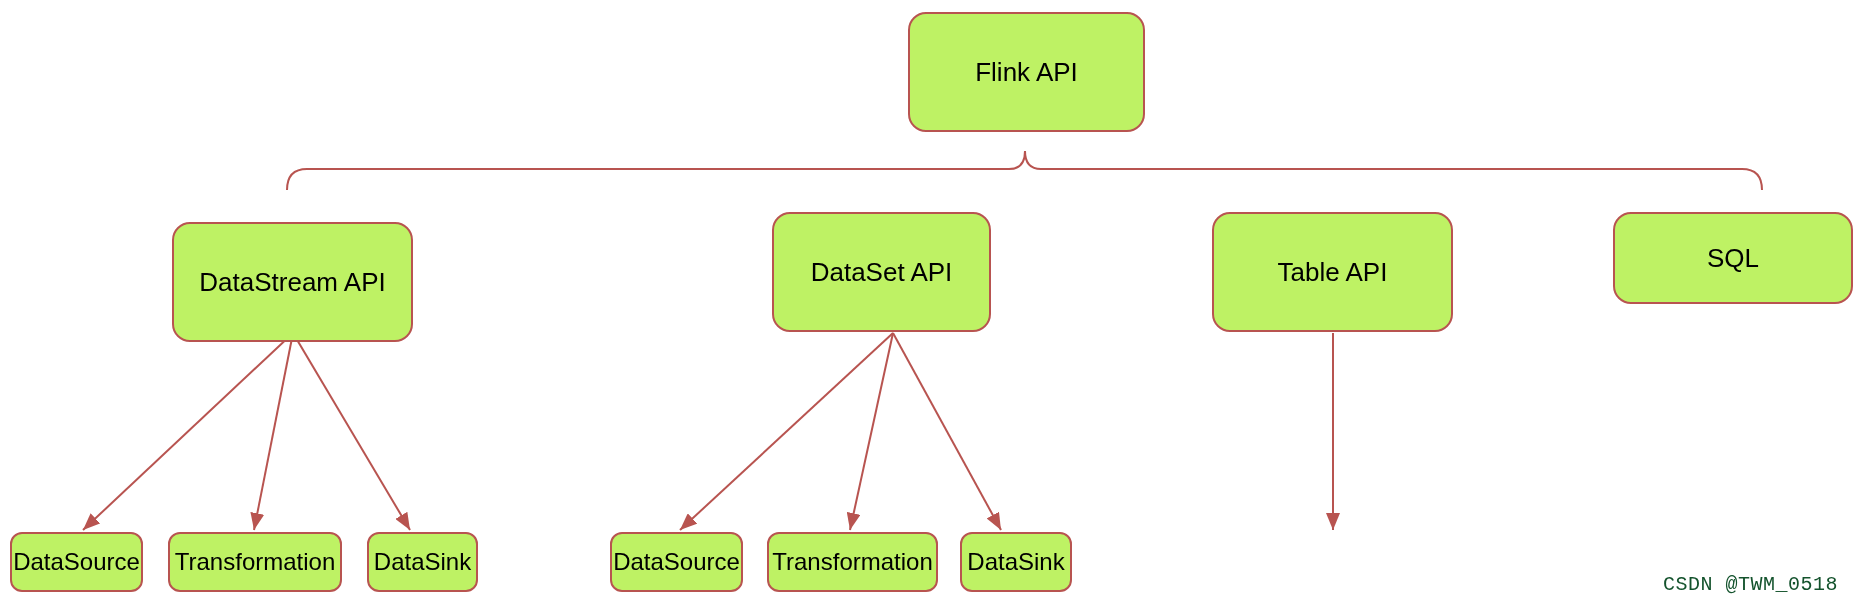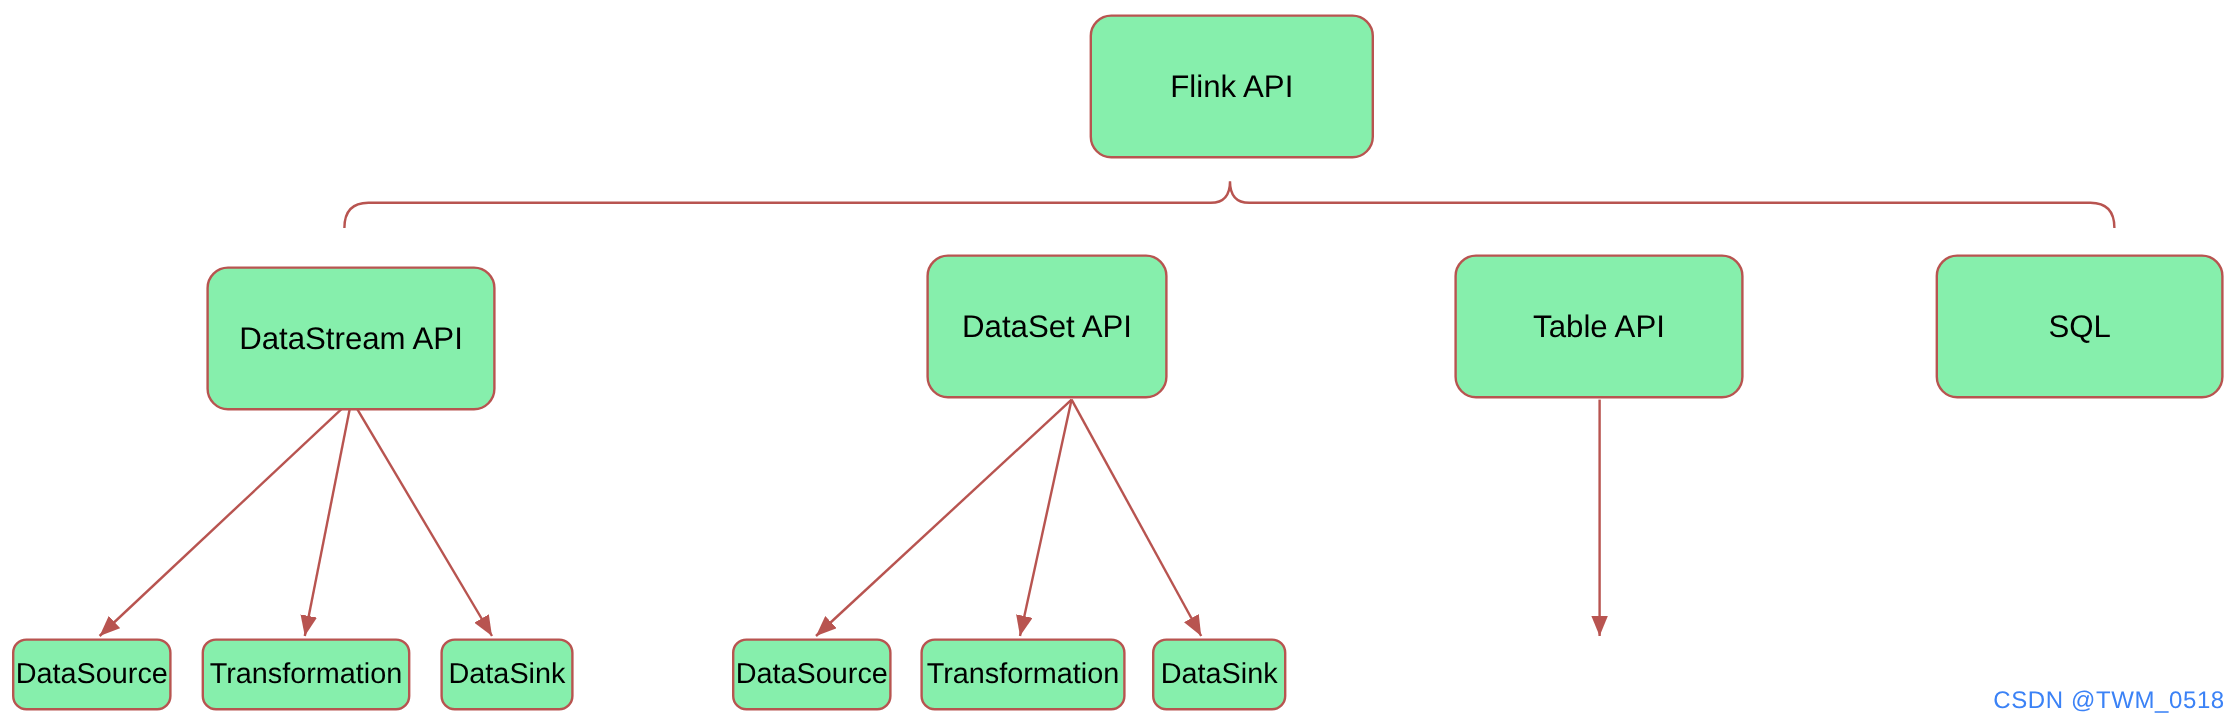--- a/index.html
+++ b/index.html
@@ -17,44 +17,45 @@
   }
   .connector-layer {
     position: absolute;
     left: 0; top: 0;
     width: 1862px;
     height: 604px;
   }
   .node {
     position: absolute;
     box-sizing: border-box;
-    background: #86efac;
+    background: #bef264;
     border: 2px solid #b85450;
     color: #000000;
     display: flex;
     align-items: center;
     justify-content: center;
     text-align: center;
     white-space: nowrap;
   }
   .node.lvl1, .node.lvl2 {
     border-radius: 18px;
     font-size: 26px;
   }
   .node.lvl3 {
     border-radius: 12px;
     font-size: 24px;
   }
   .watermark {
     position: absolute;
-    right: 8px;
+    right: 24px;
     bottom: 8px;
-    color: #3b82f6;
+    color: #14532d;
     font-size: 20px;
     letter-spacing: 0.5px;
+    font-family: Liberation Mono, monospace;
   }
 </style>
 </head>
 <body>
 
 <div class="canvas">
 
   <svg class="connector-layer" width="1862" height="604" viewBox="0 0 1862 604" xmlns="http://www.w3.org/2000/svg">
     <defs>
       <marker id="arrowhead" markerUnits="userSpaceOnUse" markerWidth="18" markerHeight="14" viewBox="0 0 18 14" refX="17" refY="7" orient="auto">
@@ -71,23 +72,23 @@
     <line x1="893" y1="333" x2="680" y2="530" stroke="#b85450" stroke-width="2" marker-end="url(#arrowhead)"></line>
     <line x1="893" y1="333" x2="850" y2="530" stroke="#b85450" stroke-width="2" marker-end="url(#arrowhead)"></line>
     <line x1="893" y1="333" x2="1001" y2="530" stroke="#b85450" stroke-width="2" marker-end="url(#arrowhead)"></line>
 
     <line x1="1333" y1="333" x2="1333" y2="530" stroke="#b85450" stroke-width="2" marker-end="url(#arrowhead)"></line>
   </svg>
 
   <div class="node lvl1" style="left:908px; top:12px; width:237px; height:120px;">Flink API</div>
 
   <div class="node lvl2" style="left:172px; top:222px; width:241px; height:120px;">DataStream API</div>
-  <div class="node lvl2" style="left:772px; top:212px; width:201px; height:120px;">DataSet API</div>
+  <div class="node lvl2" style="left:772px; top:212px; width:219px; height:120px;">DataSet API</div>
   <div class="node lvl2" style="left:1212px; top:212px; width:241px; height:120px;text-align:center;">Table API</div>
-  <div class="node lvl2" style="left:1613px; top:212px; width:240px; height:120px;">SQL</div>
+  <div class="node lvl2" style="left:1613px; top:212px; width:240px; height:92px;">SQL</div>
 
   <div class="node lvl3" style="left:10px; top:532px; width:133px; height:60px;">DataSource</div>
   <div class="node lvl3" style="left:168px; top:532px; width:174px; height:60px;">Transformation</div>
   <div class="node lvl3" style="left:367px; top:532px; width:111px; height:60px;">DataSink</div>
 
   <div class="node lvl3" style="left:610px; top:532px; width:133px; height:60px;">DataSource</div>
   <div class="node lvl3" style="left:767px; top:532px; width:171px; height:60px;">Transformation</div>
   <div class="node lvl3" style="left:960px; top:532px; width:112px; height:60px;">DataSink</div>
 
 

